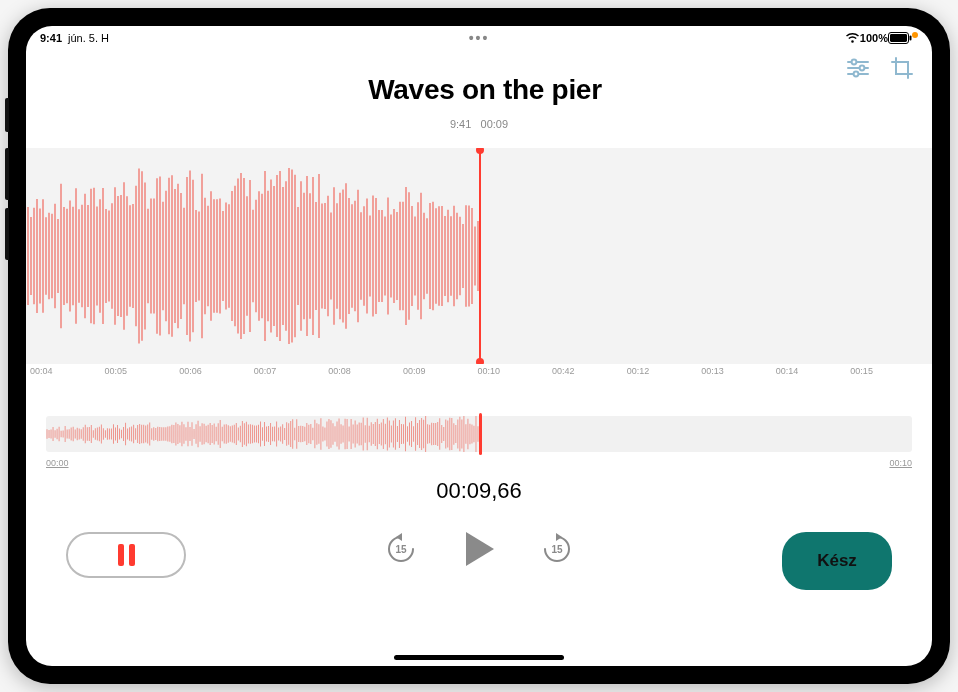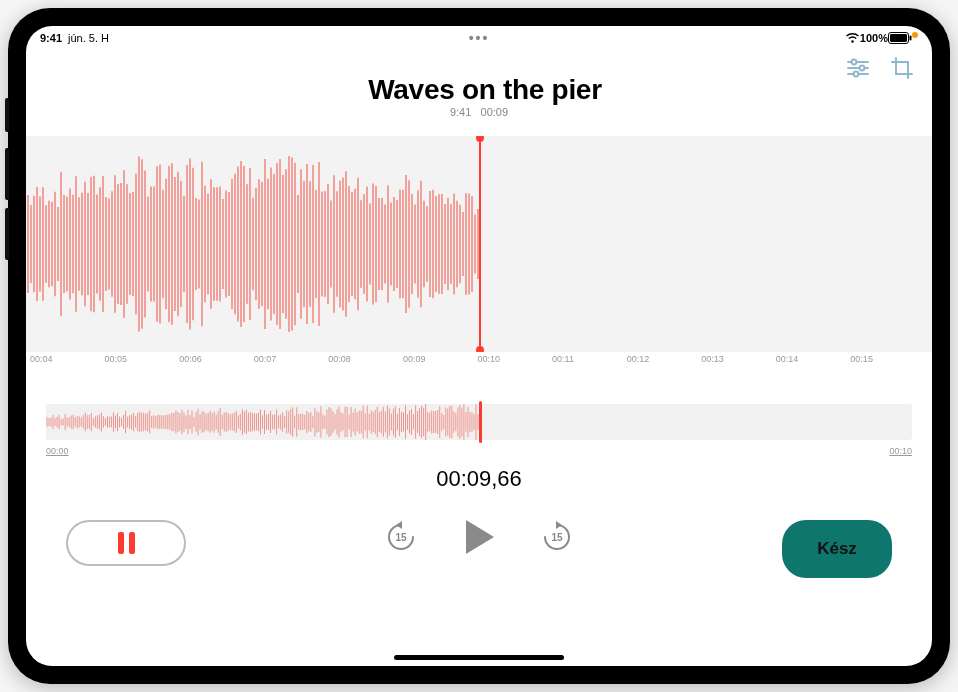--- a/index.html
+++ b/index.html
@@ -51,21 +51,21 @@
   .wifi-icon, .battery-icon { display:inline-flex; align-items:center; }
   .orange-dot { width:6px; height:6px; border-radius:50%; background:#ff9500; }
   
   .topright-tools {
     position:absolute; top:30px; right:18px; display:flex; gap:20px;
   }
   .tool-btn { width:24px; height:24px; display:flex; align-items:center; justify-content:center; }
   
   .title-block { text-align:center; margin-top: 26px; }
   .title-block h1 { font-size: 28px; font-weight: 700; letter-spacing: -0.3px; padding-left: 12px; }
-  .title-sub { font-size: 11px; color:#888; margin-top:0; }
+  .title-sub { font-size: 11px; color:#888; margin-top:12px; }
   
   .main-wave-wrap {
     margin-top: 18px;
     height: 216px;
     background: #f3f3f3;
     position: relative;
     overflow:hidden;
   }
   .main-wave-svg { width:100%; height:100%; display:block; }
   .playhead {
@@ -236,21 +236,21 @@
     </div>
 
     <div class="ruler" id="rulerRow">
         <span>00:04</span>
         <span>00:05</span>
         <span>00:06</span>
         <span>00:07</span>
         <span>00:08</span>
         <span>00:09</span>
         <span>00:10</span>
-        <span>00:11</span>
+        <span>00:42</span>
         <span>00:12</span>
         <span>00:13</span>
         <span>00:14</span>
         <span>00:15</span>
       </div>
 
     <div class="overview">
       <div class="overview-track">
         <svg class="overview-wave" viewBox="0 0 430 36" preserveAspectRatio="none">
           <g id="ovBars" stroke="#f0968e" stroke-width="1">

